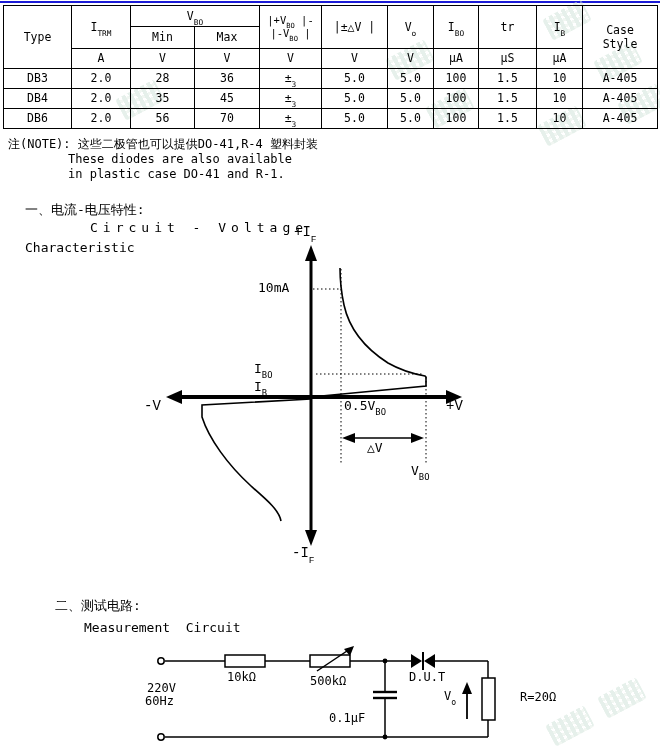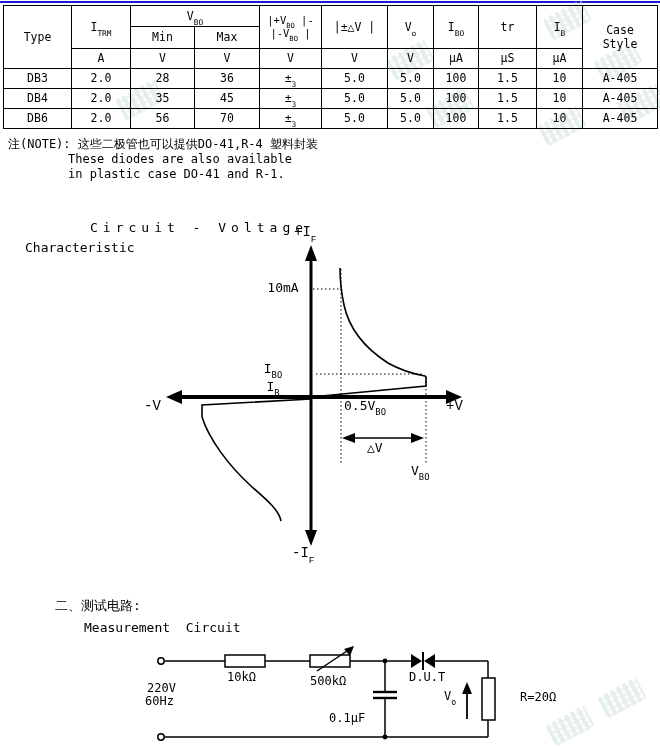--- a/index.html
+++ b/index.html
@@ -11,21 +11,21 @@
              background:transparent;}
   table.spec td,table.spec th{border:1px solid #000;font-weight:normal;text-align:center;
              vertical-align:middle;padding:0;font-size:11.5px;line-height:1.25;white-space:pre-line;}
   table.spec .small2{font-size:10.5px;}
   sub{font-size:68%;line-height:0;position:relative;top:0.18em;}
   
   .abs{position:absolute;white-space:pre-line;}
   .t12{font-size:12px;}
   .t13{font-size:13px;}
   .t14{font-size:14px;font-family:Liberation Mono, monospace;}
-  .rt{text-align:center;}
+  .rt{text-align:left;}
   .lsp{letter-spacing:5px;white-space:pre;}
   .wsp{white-space:pre;padding-left:16px;}
   
   svg{position:absolute;left:0;}
   svg line,svg path{stroke:#000;}
   svg polygon{fill:#000;}
   
   .wm{position:absolute;width:44px;height:24px;border-radius:4px;opacity:.5;
       transform:rotate(-28deg);
       background:repeating-linear-gradient(90deg,#cfe3d8 0 4px,rgba(0,0,0,0) 4px 7px),
@@ -129,20 +129,21 @@
       <td>10</td>
       <td>A-405</td>
     </tr>
   </tbody>
     </table>
 
   <div class="abs t12" style="left:8px;top:136px;">注(NOTE): 这些二极管也可以提供DO-41,R-4 塑料封装</div>
   <div class="abs t12" style="left:68px;top:152px;">These diodes are also available</div>
   <div class="abs t12" style="left:68px;top:167px;">in plastic case DO-41 and R-1.</div>
 
+  <div class="abs t13" style="left:25px;top:201px;">一、电流-电压特性:</div>
   <div class="abs t13 lsp" style="left:90px;top:220px;">Circuit - Voltage</div>
   <div class="abs t13" style="left:25px;top:240px;">Characteristic</div>
 
   <svg style="top:225px;" width="660" height="370" viewBox="0 0 660 370">
 
     <line x1="311" y1="30" x2="311" y2="311" stroke-width="3"></line>
     <polygon points="311,20 305,36 317,36"></polygon>
     <polygon points="311,321 305,305 317,305"></polygon>
     <line x1="176" y1="172" x2="452" y2="172" stroke-width="4"></line>
     <polygon points="166,172 182,165 182,179"></polygon>

